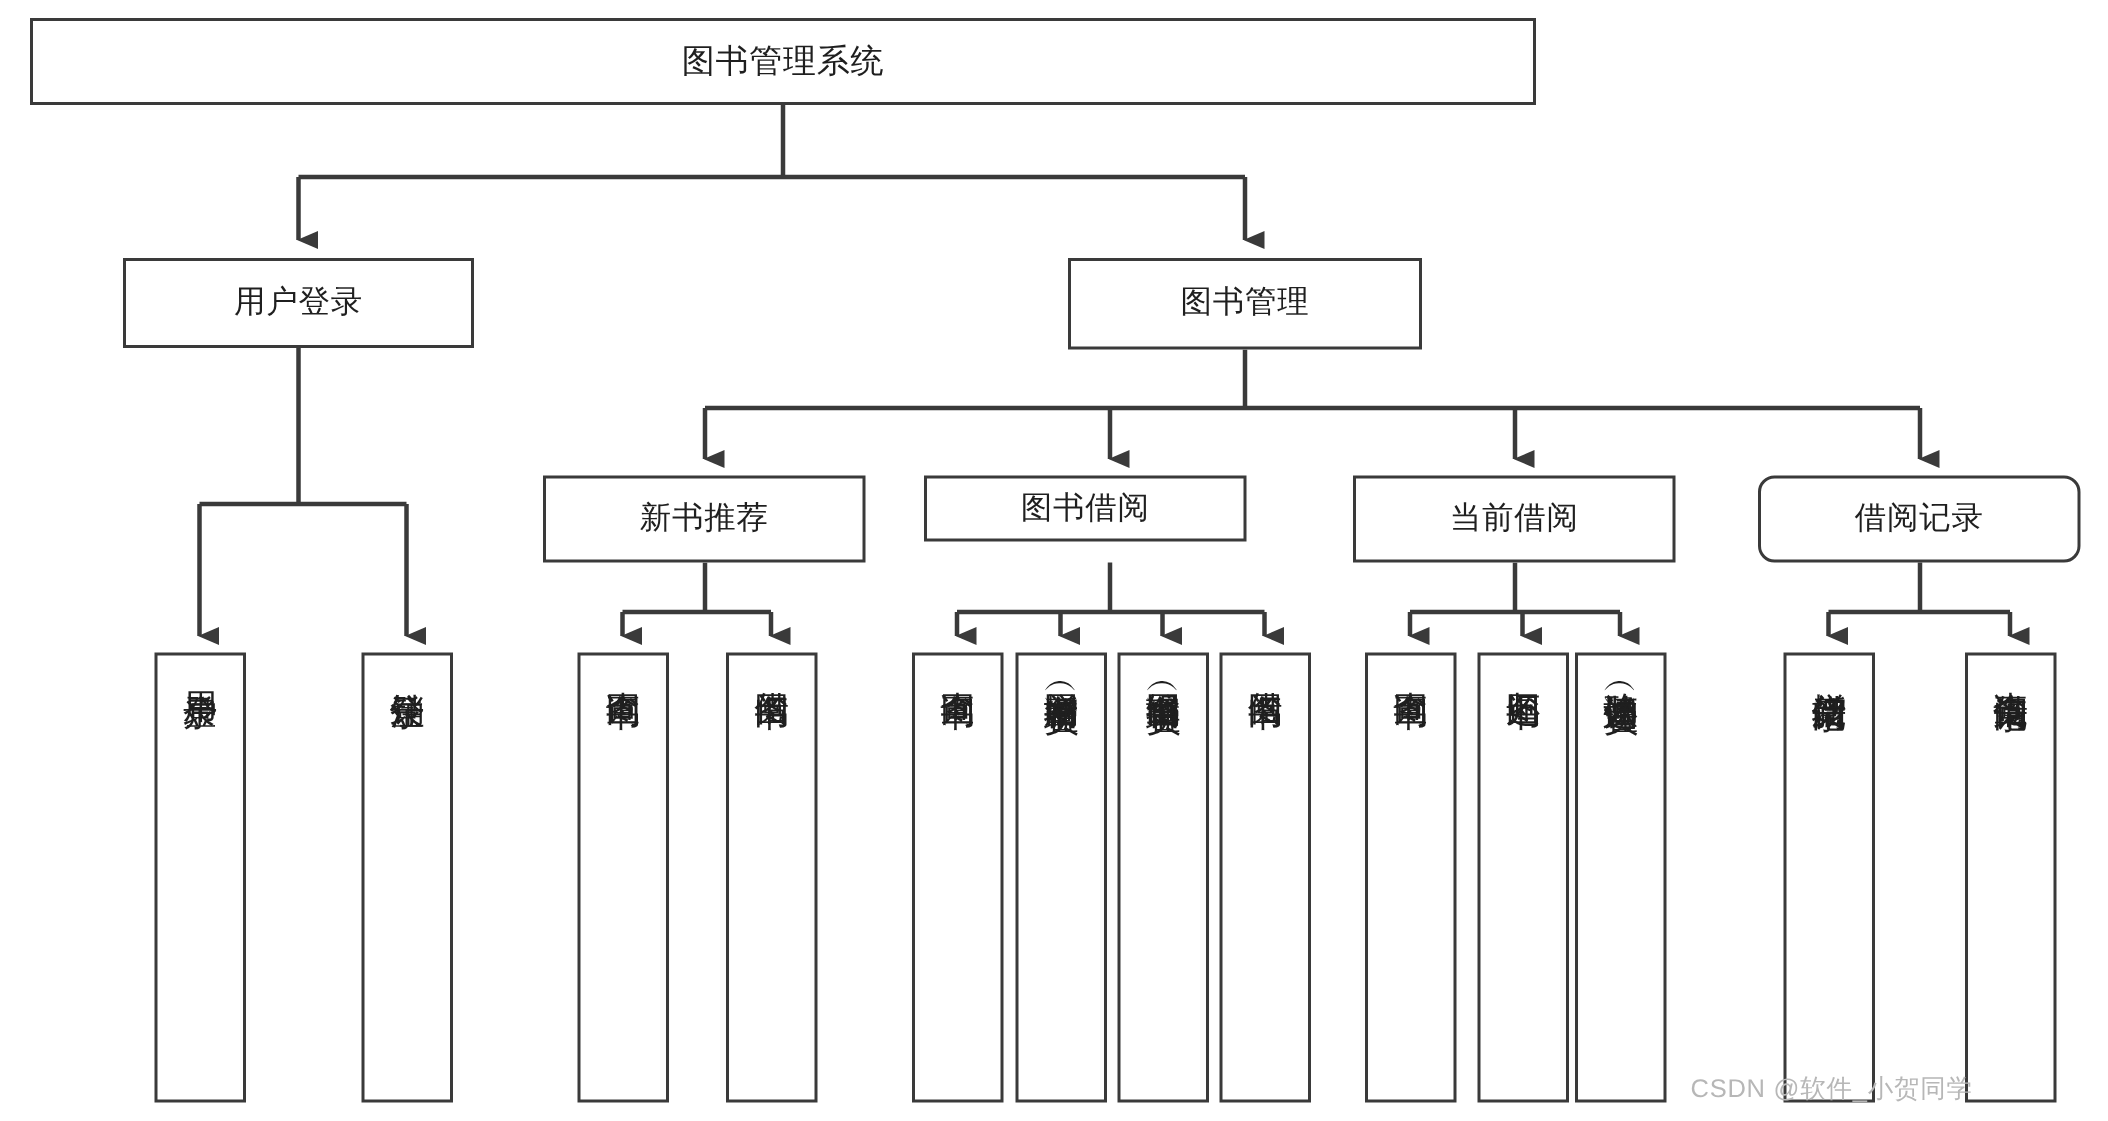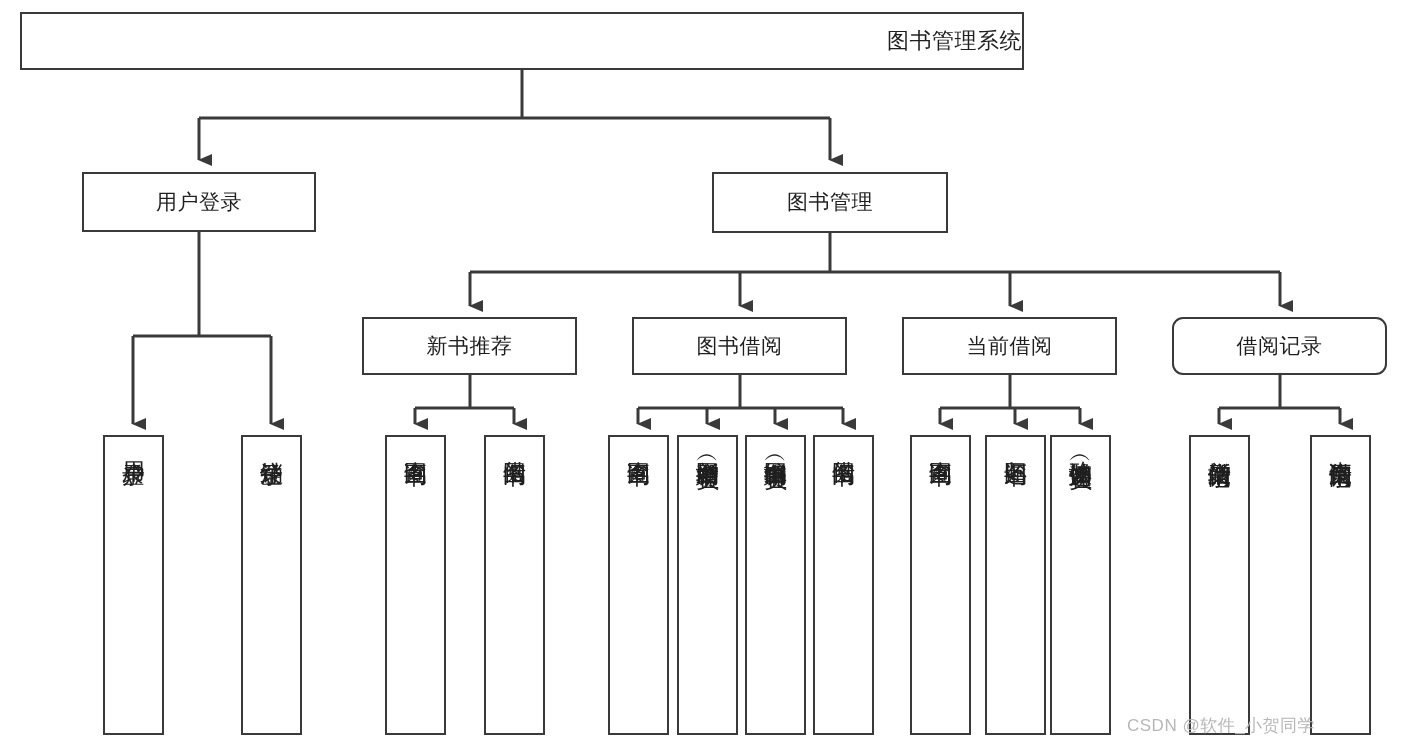--- a/index.html
+++ b/index.html
@@ -124,35 +124,35 @@
       <path d="M 1080 408 L 1080 424" marker-end="url(#arrowhead)"></path>
 
       <path d="M 1280 375 L 1280 408"></path>
       <path d="M 1219 408 L 1340 408"></path>
       <path d="M 1219 408 L 1219 424" marker-end="url(#arrowhead)"></path>
       <path d="M 1340 408 L 1340 424" marker-end="url(#arrowhead)"></path>
 
     </g>
   </svg>
 
-  <div class="node horiz root" style="left:20px; top:12px; width:1004px; height:58px;justify-content:flex-end;">
+  <div class="node horiz root" style="left:20px; top:12px; width:1004px; height:58px;">
     <span class="label">图书管理系统</span>
   </div>
 
   <div class="node horiz" style="left:82px; top:172px; width:234px; height:60px;">
     <span class="label">用户登录</span>
   </div>
   <div class="node horiz" style="left:362px; top:317px; width:215px; height:58px;">
     <span class="label">新书推荐</span>
   </div>
 
   <div class="node horiz" style="left:712px; top:172px; width:236px; height:61px;">
     <span class="label">图书管理</span>
   </div>
-  <div class="node horiz" style="left:632px; top:317px; width:215px; height:58px;">
+  <div class="node horiz" style="left:616px; top:317px; width:215px; height:44px;">
     <span class="label">图书借阅</span>
   </div>
   <div class="node horiz" style="left:902px; top:317px; width:215px; height:58px;justify-content:center;">
     <span class="label">当前借阅</span>
   </div>
   <div class="node horiz" style="left:1172px; top:317px; width:215px; height:58px;border-radius:11px;">
     <span class="label">借阅记录</span>
   </div>
 
   <div class="node vert" style="left:103px; top:435px; width:61px; height:300px;">

